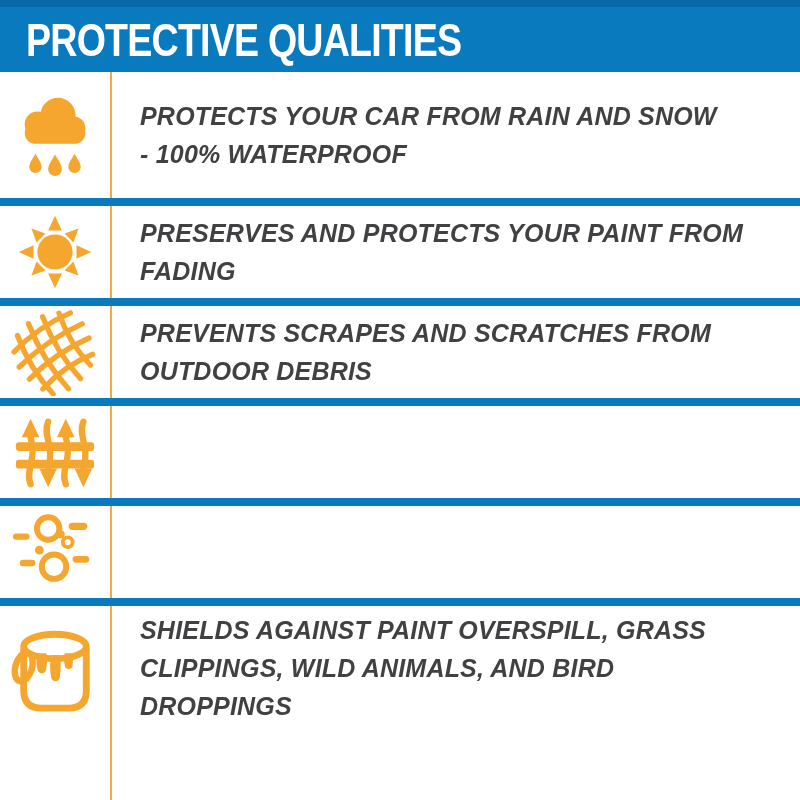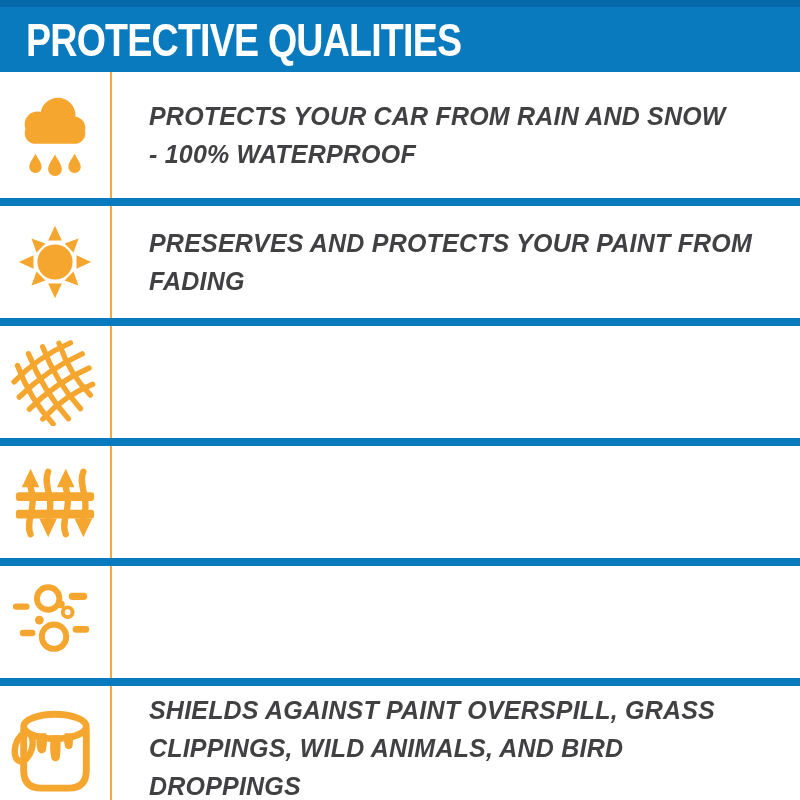--- a/index.html
+++ b/index.html
@@ -16,31 +16,31 @@
     margin:0;position:absolute;left:26px;top:7px;bottom:0;
     display:flex;align-items:center;
     color:#ffffff;font-weight:bold;font-size:47px;letter-spacing:-1px;
     transform:scaleX(0.8);transform-origin:0 50%;white-space:nowrap;
   }
 
   
   .v-rule{position:absolute;left:110px;top:62px;bottom:0;width:2px;background:var(--divider-orange);z-index:0;}
 
   
-  .row{display:flex;align-items:center;height:112px;position:relative;z-index:1;}
+  .row{display:flex;align-items:center;height:92px;position:relative;z-index:1;}
   .row--first{height:126px;}
   .row--last{height:124px;}
   .icon-cell{
     flex:0 0 110px;width:110px;display:flex;align-items:center;justify-content:center;
     color:var(--icon-orange);
   }
   .icon-cell svg{display:block;}
   .text-cell{flex:1;padding:0 20px 0 22px;}
   .feature-text{
-    margin:17px;white-space:pre-line;
+    margin:8px;white-space:pre-line;
     font-style:italic;font-weight:bold;font-size:25px;line-height:38px;
     color:var(--text-gray);letter-spacing:0.2px;
   }
 
   
   .divider{height:8px;background:var(--accent-blue);position:relative;z-index:2;}
 </style>
 </head>
 <body>
 
@@ -107,20 +107,24 @@
           <path d="M6,38 Q45,30 84,36"></path>
           <path d="M8,54 Q45,46 82,52"></path>
           <path d="M14,70 Q45,62 76,68"></path>
           <path d="M22,10 Q14,45 20,80"></path>
           <path d="M38,6 Q30,45 36,84"></path>
           <path d="M54,8 Q46,45 52,82"></path>
           <path d="M70,14 Q62,45 68,76"></path>
         </g>
       </svg>
     </div>
+    <div class="text-cell">
+      <p class="feature-text">PREVENTS SCRAPES AND SCRATCHES FROM
+OUTDOOR DEBRIS</p>
+    </div>
   </div>
 
   <div class="divider"></div>
 
   <div class="row">
     <div class="icon-cell">
       <svg width="88" height="88" viewBox="0 0 90 90" aria-hidden="true">
         <g stroke="currentColor" stroke-width="6.5" stroke-linecap="round" fill="none">
           <path d="M20,78 C14,64 27,52 20,30"></path>
           <path d="M38,14 C32,28 45,40 38,62"></path>

